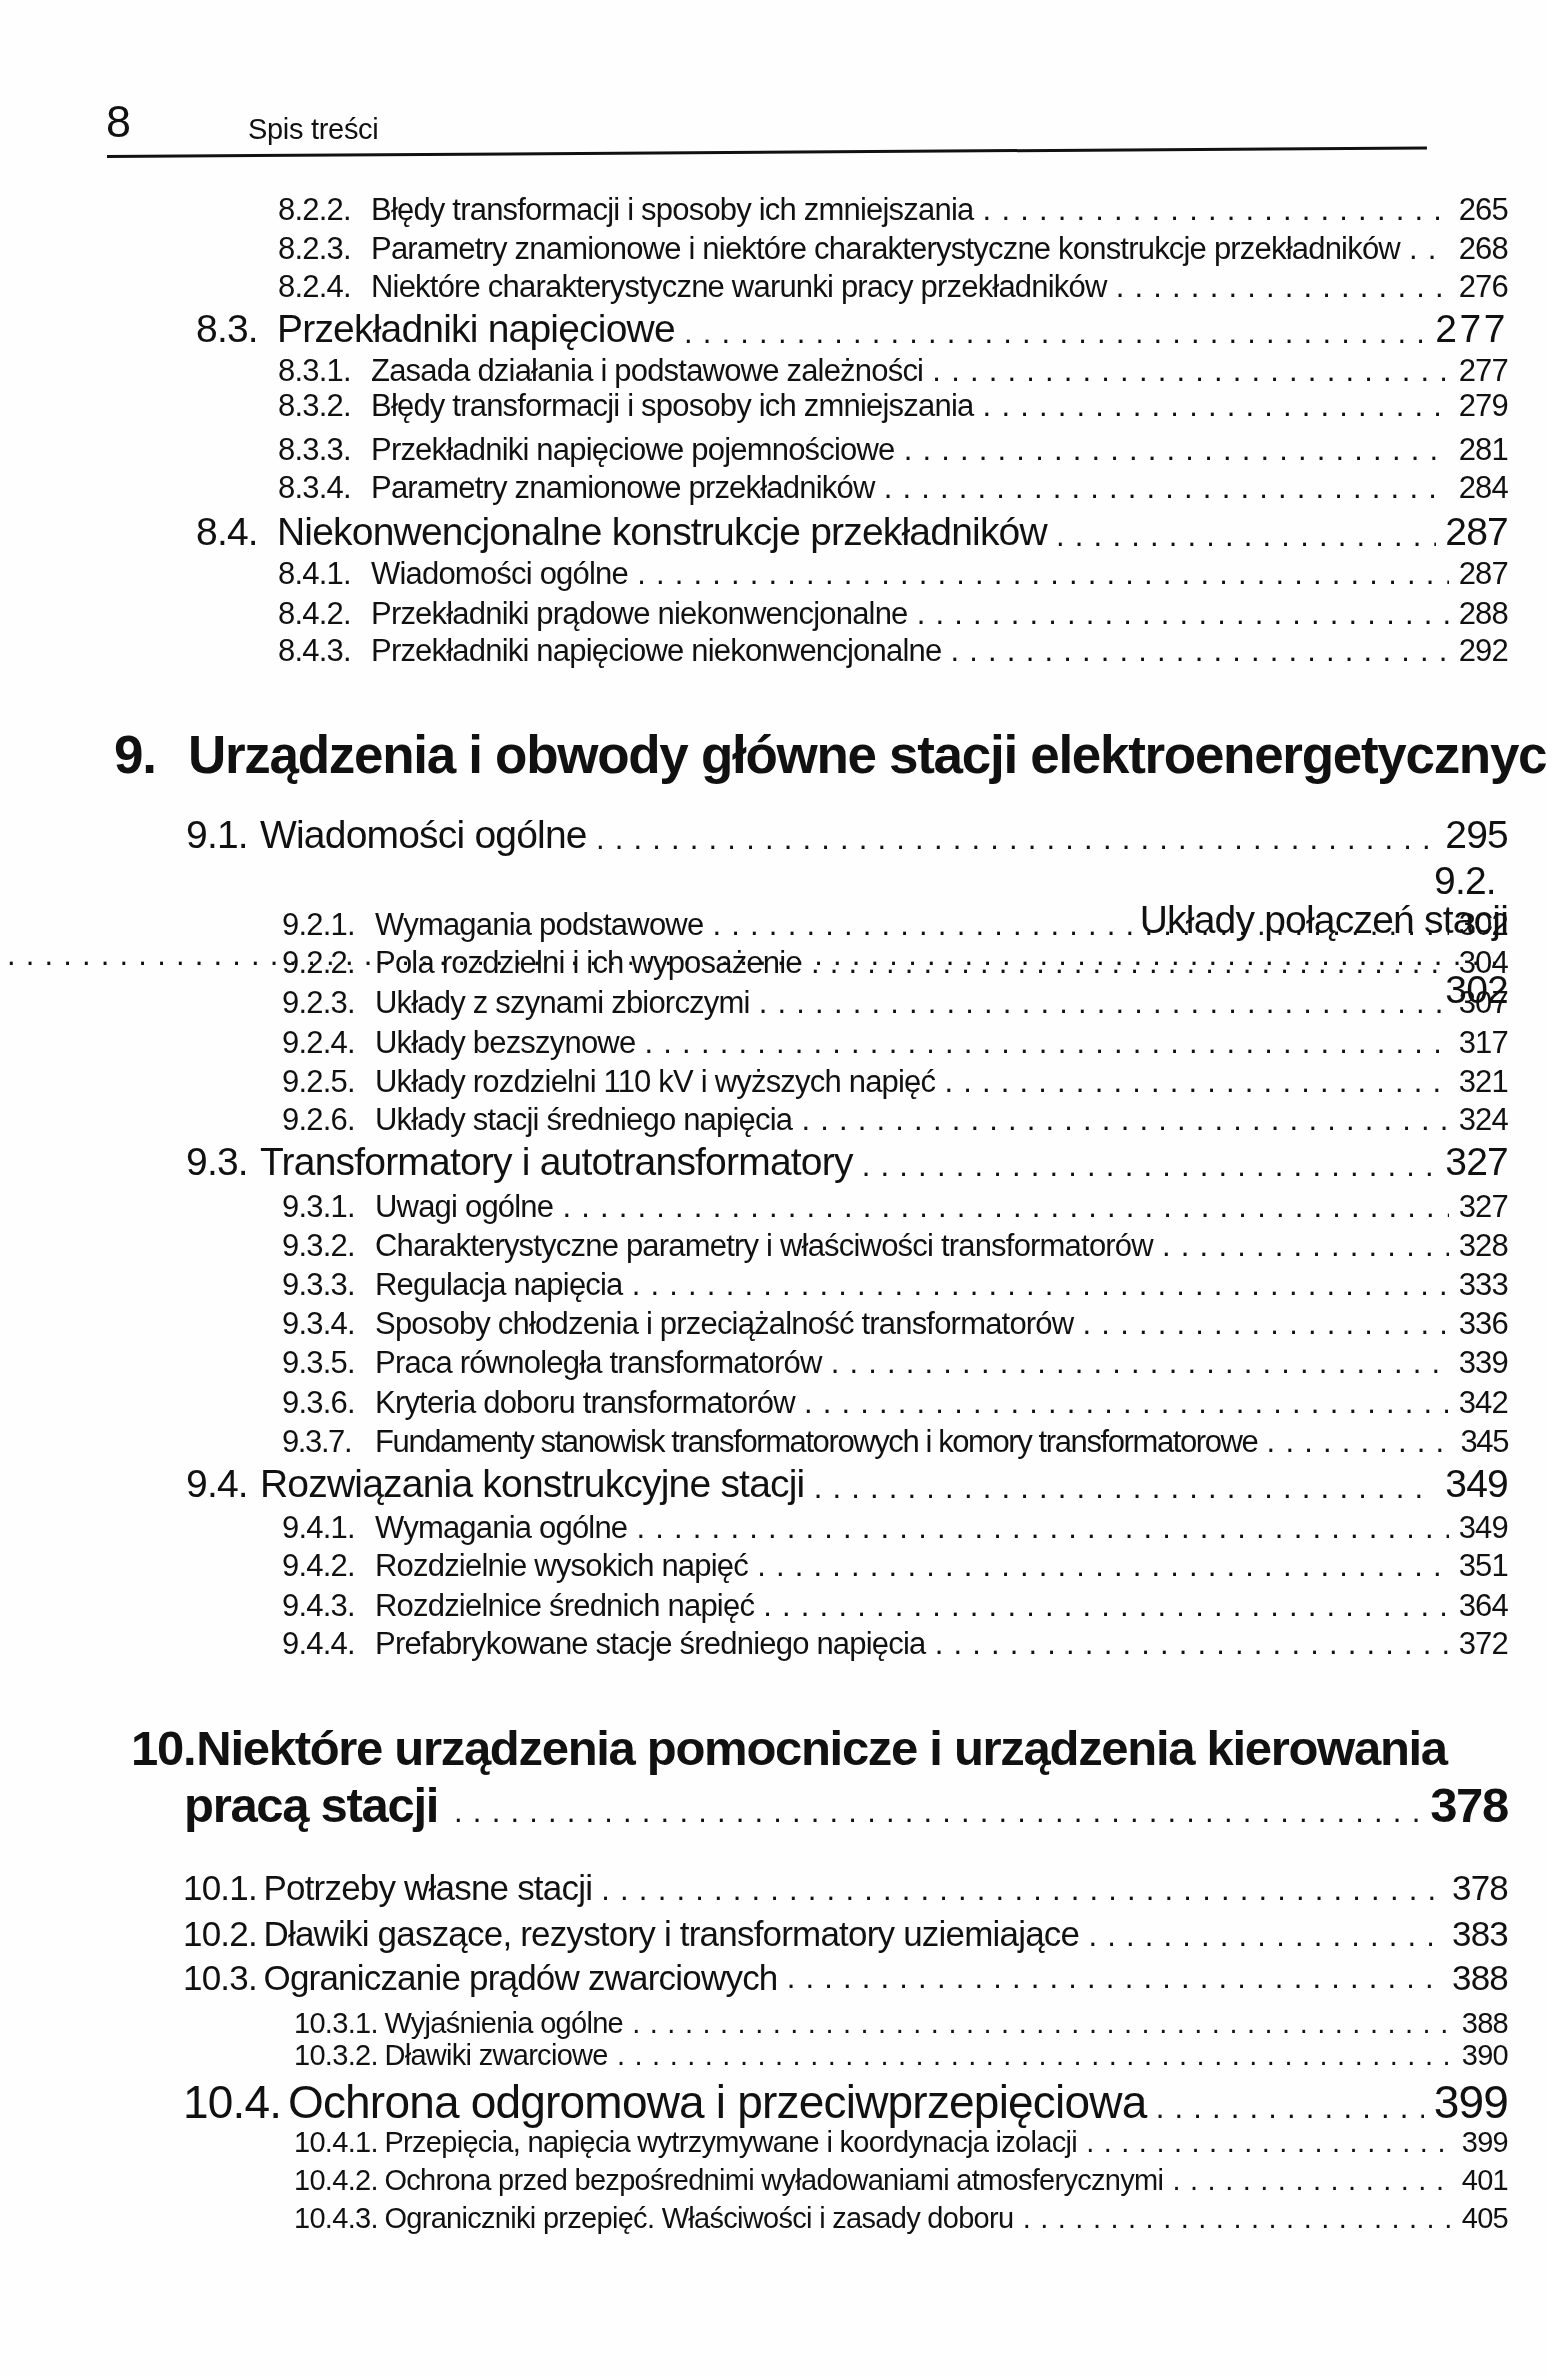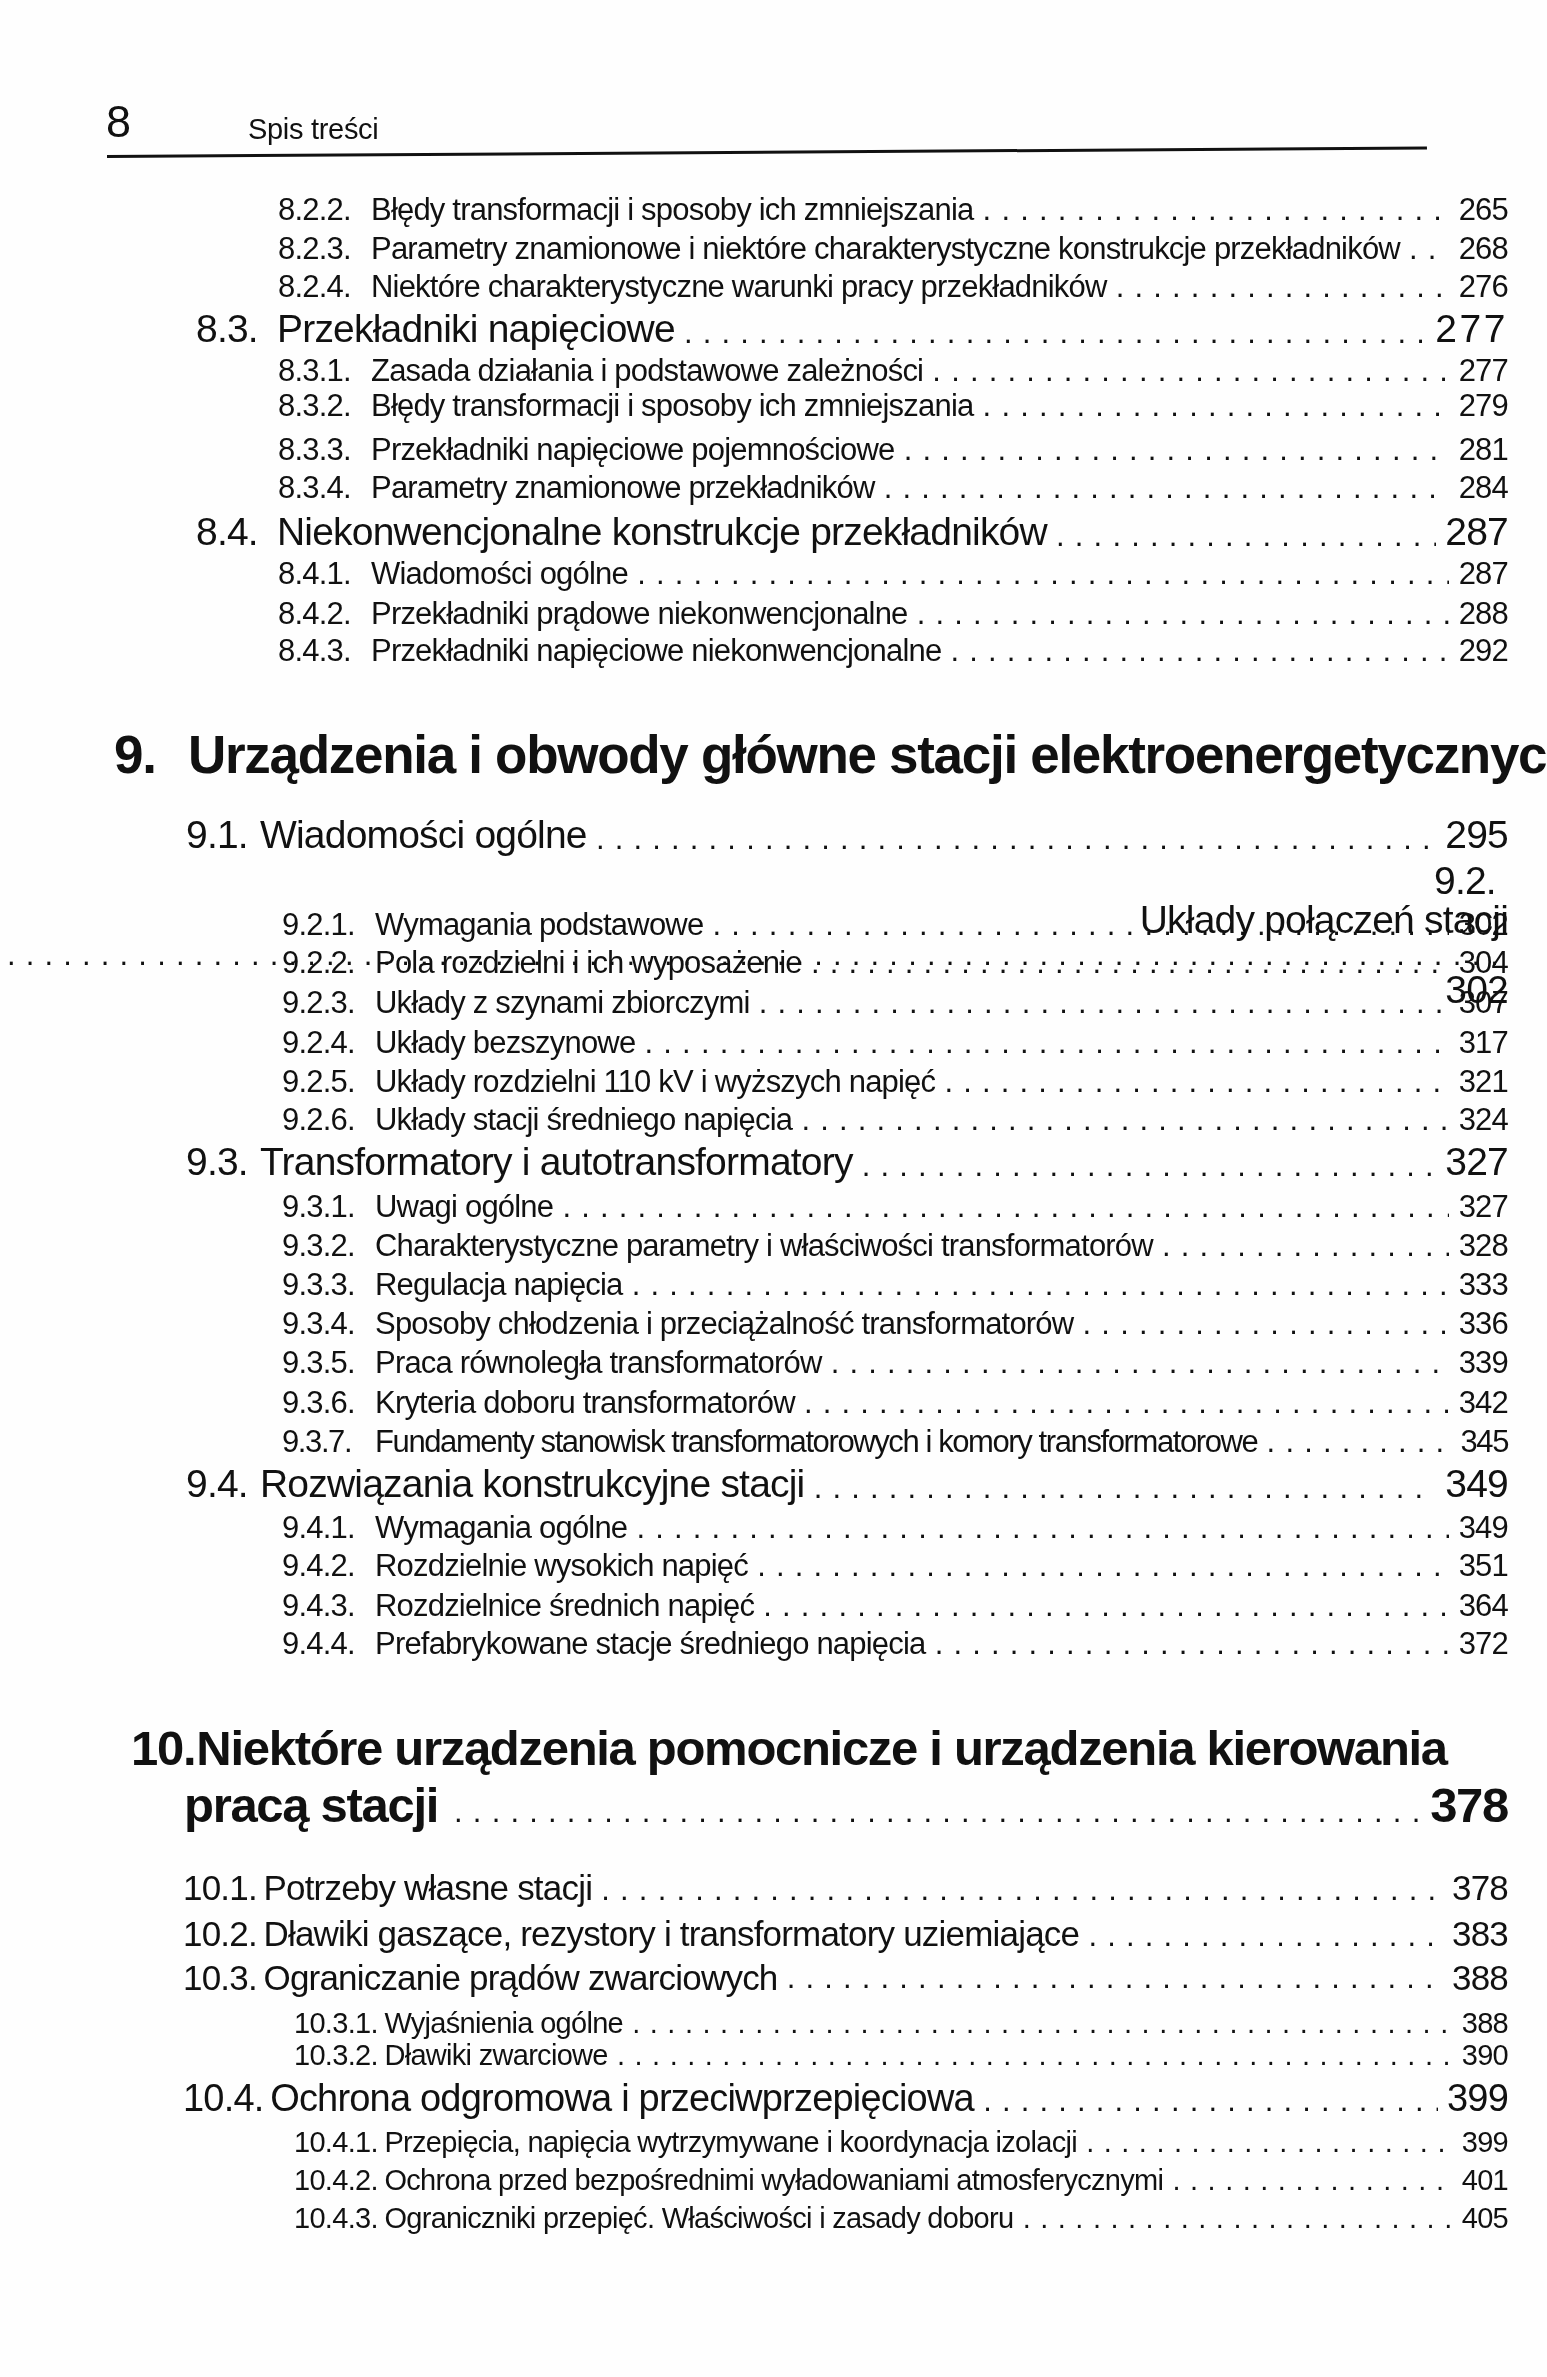--- a/index.html
+++ b/index.html
@@ -284,21 +284,21 @@
     <span class="title">Wyjaśnienia ogólne</span>
     <span class="leader"></span>
     <span class="page-no">388</span>
   </div>
   <div class="row c10-3" style="left:294px; top:2041px;">
     <span class="num-inline">10.3.2.</span>
     <span class="title">Dławiki zwarciowe</span>
     <span class="leader"></span>
     <span class="page-no">390</span>
   </div>
-  <div class="row c10-2" style="left:183px; top:2079px; font-size:38px;">
+  <div class="row c10-2" style="left:183px; top:2079px; font-size:46px;">
     <span class="num-inline">10.4.</span>
     <span class="title">Ochrona odgromowa i przeciwprzepięciowa</span>
     <span class="leader" style="font-size:31px;"></span>
     <span class="page-no">399</span>
   </div>
   <div class="row c10-3" style="left:294px; top:2128px;">
     <span class="num-inline">10.4.1.</span>
     <span class="title">Przepięcia, napięcia wytrzymywane i koordynacja izolacji</span>
     <span class="leader"></span>
     <span class="page-no">399</span>

